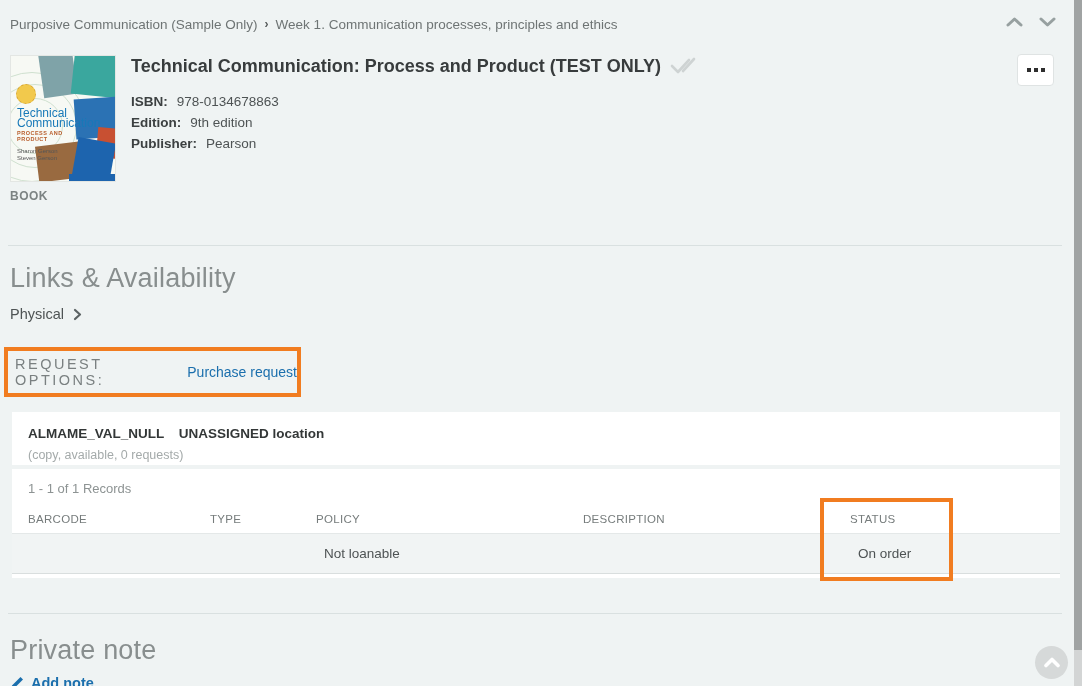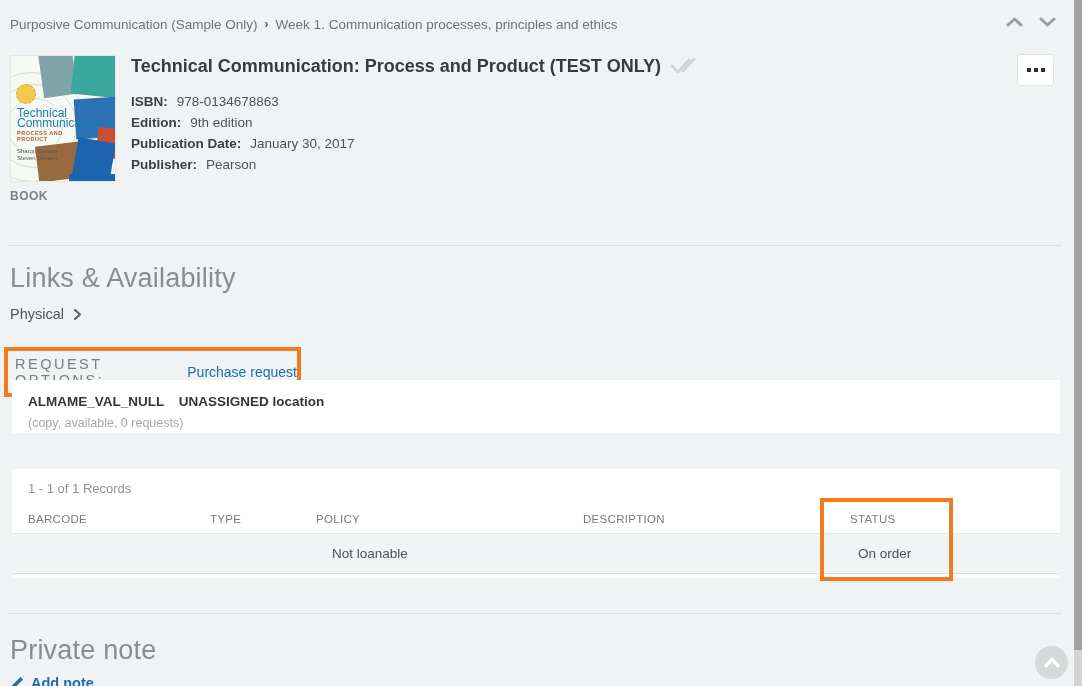--- a/index.html
+++ b/index.html
@@ -56,32 +56,32 @@
   .st1 { top:263px; }
   .st2 { top:635px; }
   .physical { position:absolute; left:10px; top:306px; font-size:14.5px; color:#4e5354; display:flex; align-items:center; gap:9px; cursor:pointer;text-align:center; }
 
   .req-box { position:absolute; left:4px; top:347px; width:297px; height:50px; border:4px solid #f17c20; display:flex; align-items:center; padding-left:7px; background:transparent; }
   .req-label { font-size:14.5px; color:#7a8081; letter-spacing:2.5px; }
   .req-link { font-size:14px; color:#1b6fad; margin-left:12px; cursor:pointer; white-space:nowrap; }
 
   
   .panel { position:absolute; left:12px; width:1048px; background:#ffffff; }
-  .p1 { top:380px; height:53px; padding:14px 4px 0 16px; }
+  .p1 { top:412px; height:53px; padding:14px 4px 0 16px; }
   .holding-name { font-size:13.5px; font-weight:bold; color:#333737; }
   .holding-name span + span { margin-left:11px; }
   .holding-sub { margin-top:7px; font-size:12.5px; color:#a4aaaa; }
   .p2 { top:469px; height:109px; }
   .rec-count { position:absolute; left:16px; top:12px; font-size:13px; color:#8d9393; }
   .th { position:absolute; top:44px; font-size:11.5px; color:#767c7c; letter-spacing:.3px; }
   .head-line { position:absolute; left:0; right:0; top:64px; height:1px; background:#e4e8e8; }
   .data-row { position:absolute; left:0; right:0; top:65px; height:40px; background:#f1f4f4; border-bottom:1px solid #d9dede; }
   .td { position:absolute; top:77px; font-size:13.5px; color:#4e5354; }
   .c0 { left:16px; } .c1 { left:198px; } .c2 { left:304px;text-align:right; } .c3 { left:571px; } .c4 { left:838px; }
-  .cell2 { left:320px; } .cell4 { left:846px; }
+  .cell2 { left:312px; } .cell4 { left:846px; }
 
   .status-box { position:absolute; left:820px; top:498px; width:133px; height:83px; border:4px solid #f17c20; z-index:5; }
 
   
   .add-note { position:absolute; left:10px; top:675px; display:flex; align-items:center; gap:7px; font-size:14.5px; font-weight:bold; color:#1b6fad; cursor:pointer; }
   .scroll-top { position:absolute; left:1035px; top:646px; width:33px; height:33px; border-radius:50%; background:#d6d9d9; display:flex; align-items:center; justify-content:center; cursor:pointer; }
 
   
   .scrollbar-track { position:absolute; right:0; top:0; width:8px; height:686px; background:#d3d5d5; }
   .scrollbar-thumb { position:absolute; right:0; top:0; width:8px; height:650px; background:#a0a3a3; cursor:grab; }
@@ -126,21 +126,20 @@
   <div class="book-title">
     <span>Technical Communication: Process and Product (TEST ONLY)</span>
     <svg width="28" height="22" viewBox="0 0 28 22">
       <polyline points="3,11 9,17 20,5" fill="none" stroke="#ced3d3" stroke-width="2.6" stroke-linecap="round" stroke-linejoin="round"></polyline>
       <polyline points="14,16 25,4" fill="none" stroke="#ced3d3" stroke-width="2.6" stroke-linecap="round" stroke-linejoin="round"></polyline>
     </svg>
   </div>
   <div class="meta">
     <div class="meta-row"><b>ISBN:</b><span>978-0134678863</span></div>
     <div class="meta-row"><b>Edition:</b><span>9th edition</span></div>
-    <div class="meta-row"><b>Publication Date:</b><span>January 30, 2017</span></div>
     <div class="meta-row"><b>Publisher:</b><span>Pearson</span></div>
   </div>
 </div>
 
 <div class="more-btn">
   <i></i>
     <i></i>
     <i></i>
 </div>
 

